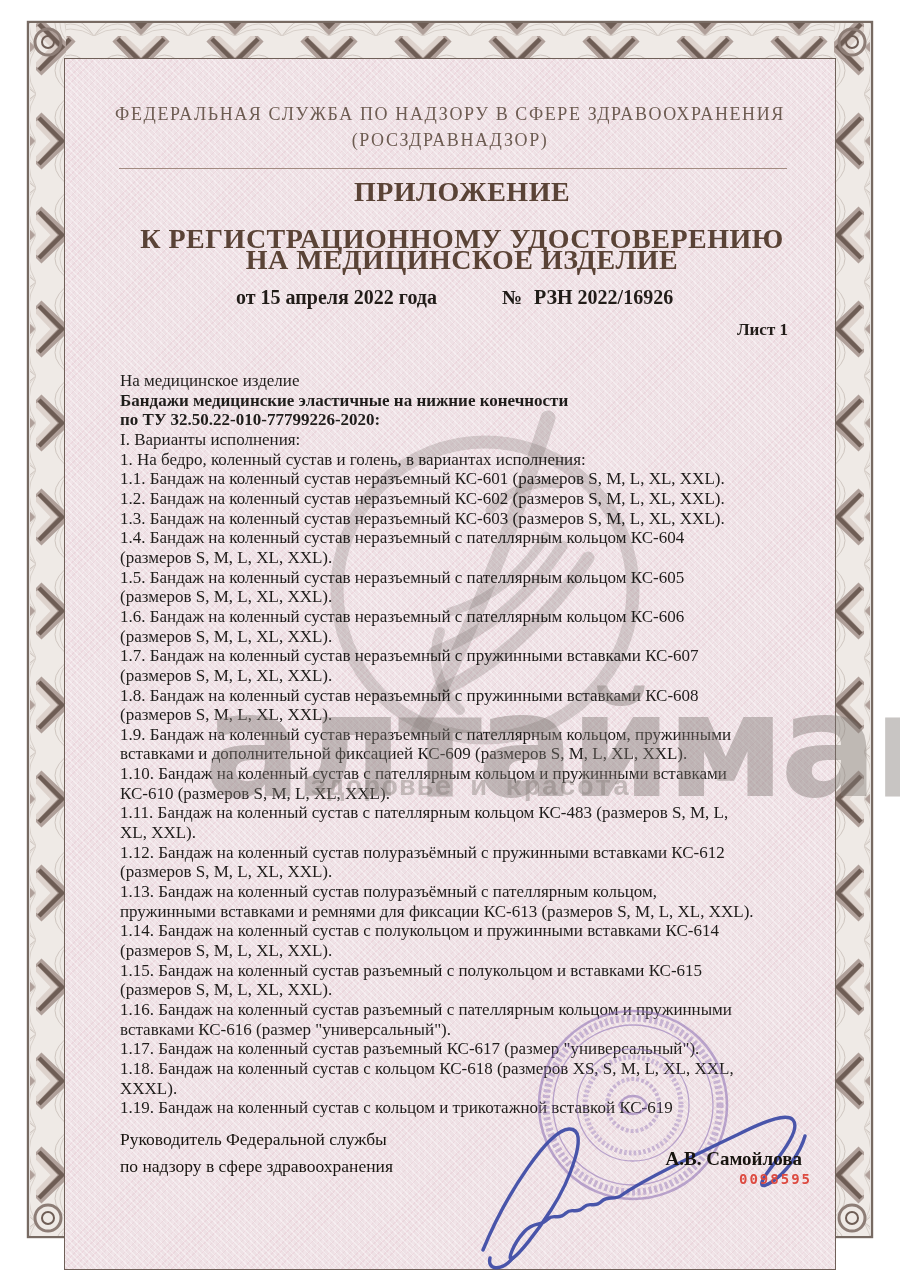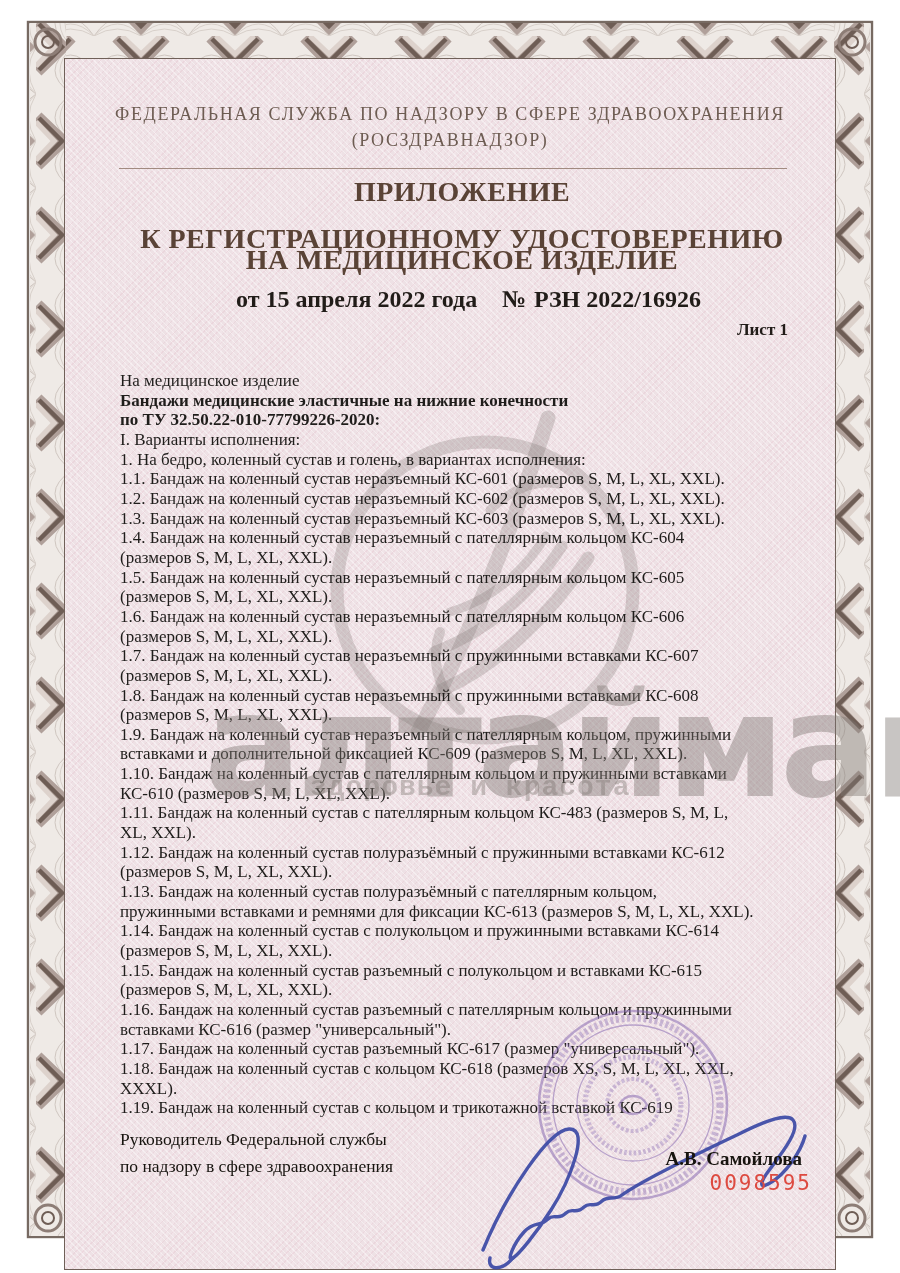--- a/index.html
+++ b/index.html
@@ -25,31 +25,31 @@
   
   .agency{
     color:#6d5c52;font-size:18px;letter-spacing:1.6px;font-weight:400;
     font-family:"Liberation Serif",serif;white-space:nowrap;
   }
   .rule{height:0;border-top:1.4px solid #8d7466;opacity:.8;}
   .title{
     color:#5a4336;font-weight:bold;font-size:28px;line-height:34px;
     letter-spacing:.5px;text-align:center;padding-left:24px;
   }
-  .daterow{height:24px;color:#211c18;font-weight:bold;font-size:24px;white-space:nowrap;}
+  .daterow{height:24px;color:#211c18;font-weight:bold;font-size:20px;white-space:nowrap;}
   .sheet{color:#211c18;font-weight:bold;font-size:17px;}
   
   .body-lines{font-size:17px;line-height:19.65px;color:#1f1d1b;}
   .body-lines .line{white-space:nowrap;}
   .body-lines .b{font-weight:bold;}
   
   .role{font-weight:normal;font-size:17.5px;line-height:27px;color:#17140f;}
   .signer{font-weight:bold;font-size:19px;color:#17140f;white-space:nowrap;}
   .serial{
-    font-family:"DejaVu Sans Mono",monospace;font-weight:normal;font-size:21px;
+    font-family:"DejaVu Sans Mono",monospace;font-weight:bold;font-size:14px;
     color:#dd4a40;letter-spacing:2px;white-space:nowrap;
   }
   
   .wm-brand{
     font-family:"DejaVu Sans",sans-serif;font-weight:bold;font-size:145px;line-height:145px;
     letter-spacing:-5px;color:rgba(124,117,112,.42);white-space:nowrap;pointer-events:none;
   }
   .wm-tagline{
     font-family:Liberation Mono, monospace;font-weight:bold;font-size:28px;line-height:30px;
     color:rgba(124,117,112,.40);white-space:nowrap;pointer-events:none;letter-spacing:1px;

